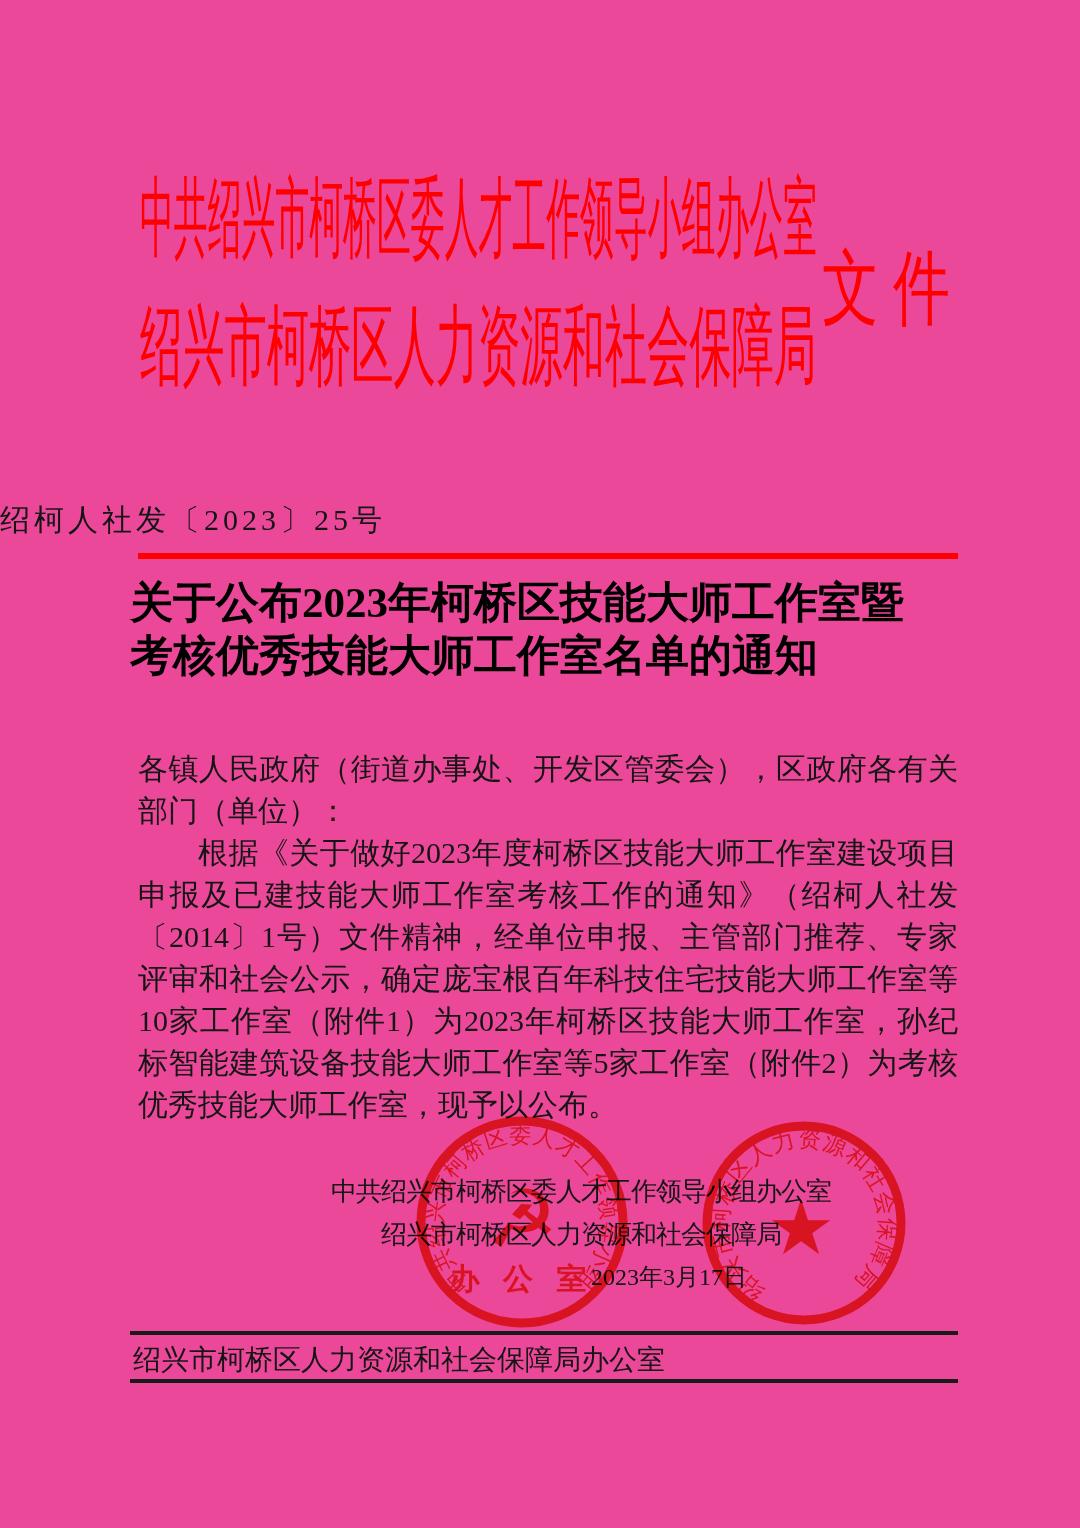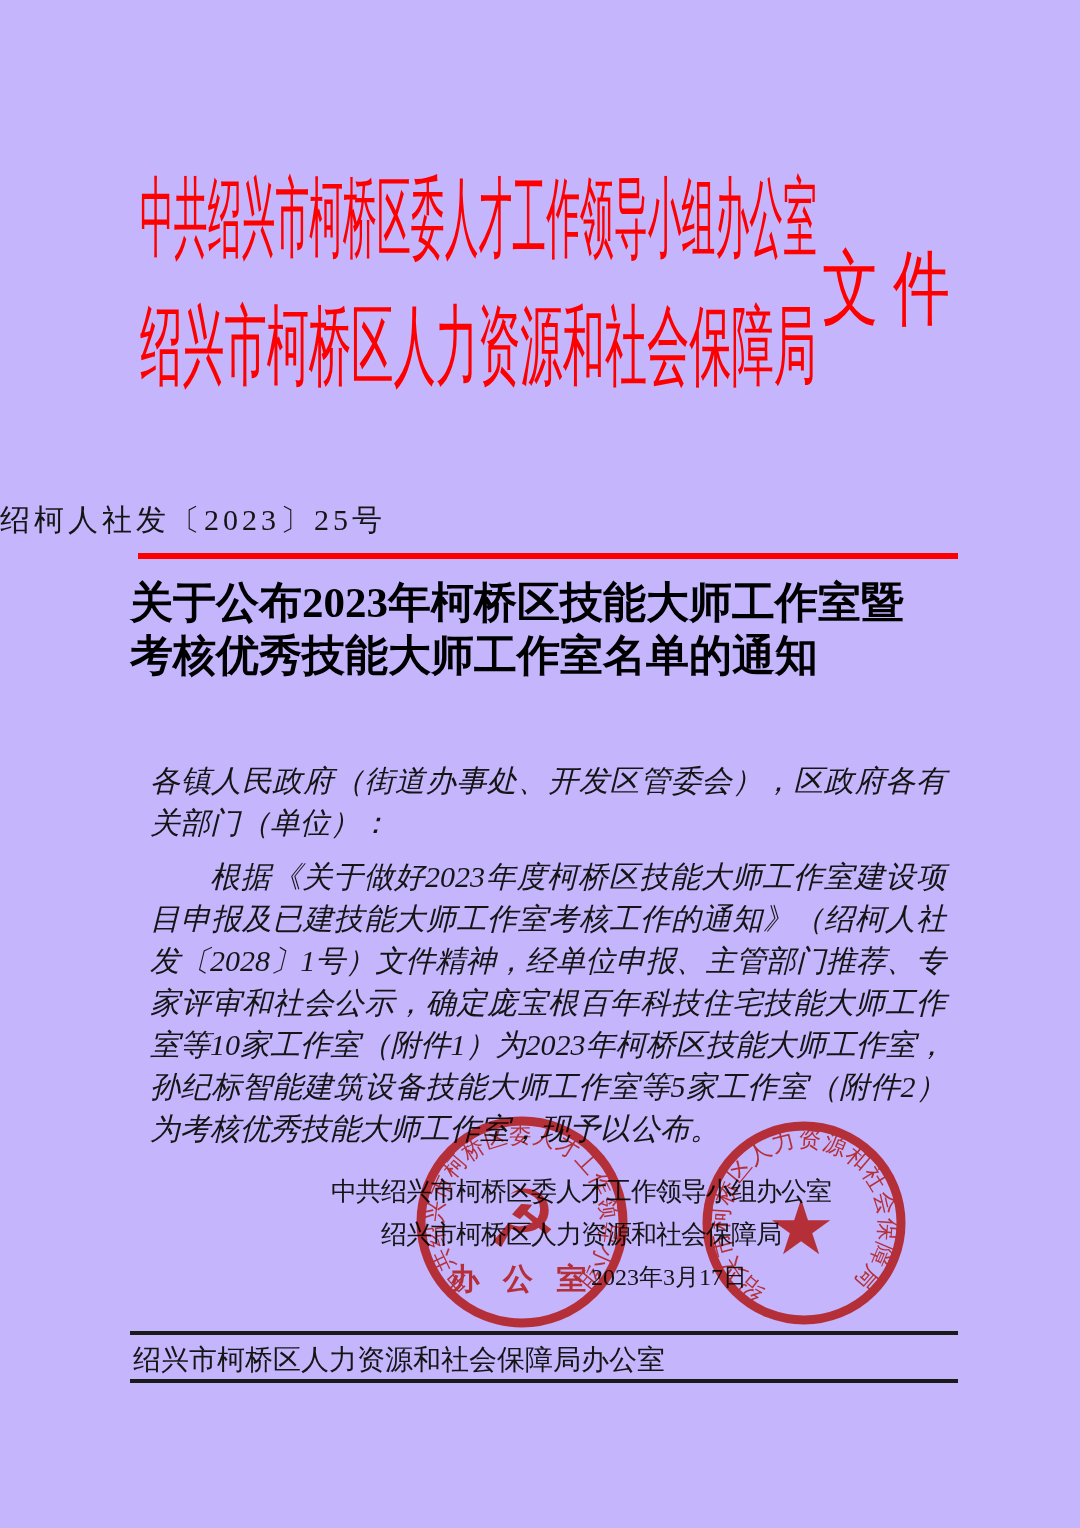--- a/index.html
+++ b/index.html
@@ -1,20 +1,20 @@
 <!DOCTYPE html>
 <html><head>
 <meta charset="utf-8">
 <style>
   html, body { margin: 0; padding: 0; background: #ffffff; }
   .page {
     position: relative;
     width: 1080px;
     height: 1528px;
-    background: #c4b5fd;
+    background: #ec4899;
     overflow: hidden;
     font-family: "Liberation Serif", "DejaVu Serif", serif;
     color: #1c1c1c;
   }
   
   .header-svg {
     position: absolute;
     left: 140px;
     top: 163px;
     overflow: visible;
@@ -60,21 +60,21 @@
     position: absolute;
     left: 138px;
     top: 748px;
     width: 820px;
     font-size: 30px;
     line-height: 42px;
     text-align: justify;
     text-align-last: left;
     color: #151515;
   }
-  .doc-body p { margin: 12px; font-style: italic; }
+  .doc-body p { margin: 0; }
   .doc-body p.indent { text-indent: 2em; }
   
   .signature {
     position: absolute;
     left: 281px;
     top: 1170px;
     width: 600px;
     text-align: center;
     font-size: 26px;
     line-height: 43px;
@@ -140,21 +140,21 @@
 
   <div class="red-rule"></div>
 
   <h1 class="title">
     <span>关于公布2023年柯桥区技能大师工作室暨</span>
     <span>考核优秀技能大师工作室名单的通知</span>
   </h1>
 
   <div class="doc-body">
     <p>各镇人民政府（街道办事处、开发区管委会），区政府各有关部门（单位）：</p>
-    <p class="indent">根据《关于做好2023年度柯桥区技能大师工作室建设项目申报及已建技能大师工作室考核工作的通知》（绍柯人社发〔2028〕1号）文件精神，经单位申报、主管部门推荐、专家评审和社会公示，确定庞宝根百年科技住宅技能大师工作室等10家工作室（附件1）为2023年柯桥区技能大师工作室，孙纪标智能建筑设备技能大师工作室等5家工作室（附件2）为考核优秀技能大师工作室，现予以公布。</p>
+    <p class="indent">根据《关于做好2023年度柯桥区技能大师工作室建设项目申报及已建技能大师工作室考核工作的通知》（绍柯人社发〔2014〕1号）文件精神，经单位申报、主管部门推荐、专家评审和社会公示，确定庞宝根百年科技住宅技能大师工作室等10家工作室（附件1）为2023年柯桥区技能大师工作室，孙纪标智能建筑设备技能大师工作室等5家工作室（附件2）为考核优秀技能大师工作室，现予以公布。</p>
   </div>
 
   <div class="signature">
     <div>中共绍兴市柯桥区委人才工作领导小组办公室</div>
     <div>绍兴市柯桥区人力资源和社会保障局</div>
     <div class="sig-date">2023年3月17日</div>
   </div>
 
   <svg class="seal seal-left" width="222" height="222" viewBox="0 0 222 222">
     <defs>

